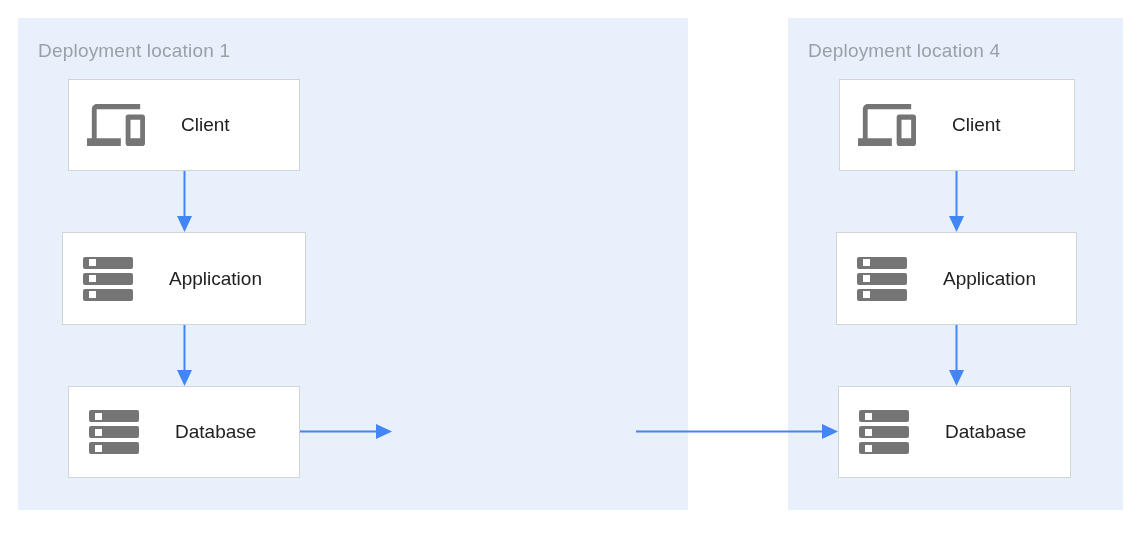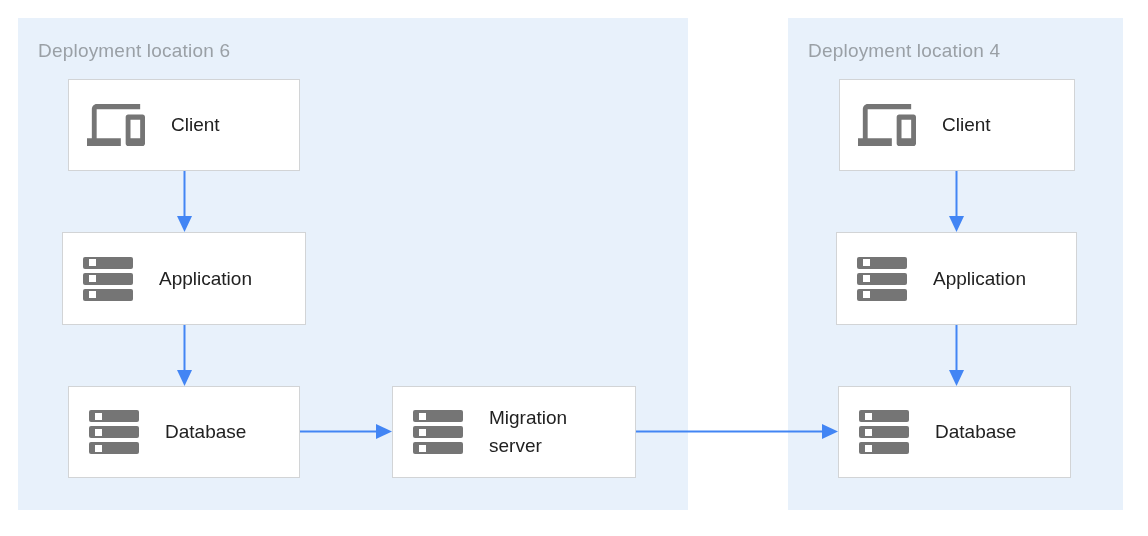--- a/index.html
+++ b/index.html
@@ -49,21 +49,21 @@
   .edges line { stroke: var(--arrow); stroke-width: 2; }
   .edges polygon { fill: var(--arrow); }
 
   .node {
     position: absolute;
     background: #fff;
     border: 1px solid var(--box-border);
     display: flex;
     align-items: center;
     padding-left: 18px;
-    gap: 26px;
+    gap: 36px;
   }
   .node-label {
     font-size: 19px;
     color: var(--node-label);
     line-height: 1.45;
   }
   .node--wrap .node-label { max-width: 108px; }
 
   .icon { display: inline-flex; flex-shrink: 0; }
   .devices-icon svg path { fill: var(--icon-gray); }
@@ -90,21 +90,21 @@
     height: 7px;
     background: #fff;
   }
 </style>
 </head>
 <body>
 
 <div class="canvas">
 
   <div class="region region-1">
-    <div class="region-label">Deployment location 6</div>
+    <div class="region-label">Deployment location 1</div>
   </div>
 
   <div class="region region-2">
     <div class="region-label">Deployment location 4</div>
   </div>
 
   <svg class="edges" width="1148" height="536" viewBox="0 0 1148 536">
     <g>
       <line x1="184.5" y1="171" x2="184.5" y2="217"></line>
       <polygon points="177,216 192,216 184.5,232"></polygon>
@@ -163,34 +163,20 @@
       <span class="bar">
           <span class="sq"></span>
         </span>
       <span class="bar">
           <span class="sq"></span>
         </span>
     </span>
     <span class="node-label">Database</span>
   </div>
 
-  <div class="node node--wrap" style="left:392px; top:386px; width:244px; height:92px;">
-    <span class="icon server-icon">
-      <span class="bar">
-          <span class="sq"></span>
-        </span>
-      <span class="bar">
-          <span class="sq"></span>
-        </span>
-      <span class="bar">
-          <span class="sq"></span>
-        </span>
-    </span>
-    <span class="node-label">Migration server</span>
-  </div>
 
   <div class="node" style="left:839px; top:79px; width:236px; height:92px;">
     <span class="icon devices-icon">
       <svg width="58" height="42" viewBox="0 4 24 16" preserveAspectRatio="none" aria-hidden="true">
         <path d="M4 6h18V4H4c-1.1 0-2 .9-2 2v11H0v3h14v-3H4V6zm19 2h-6c-.55 0-1 .45-1 1v10c0 .55.45 1 1 1h6c.55 0 1-.45 1-1V9c0-.55-.45-1-1-1zm-1 9h-4v-7h4v7z"></path>
       </svg>
     </span>
     <span class="node-label">Client</span>
   </div>
 

